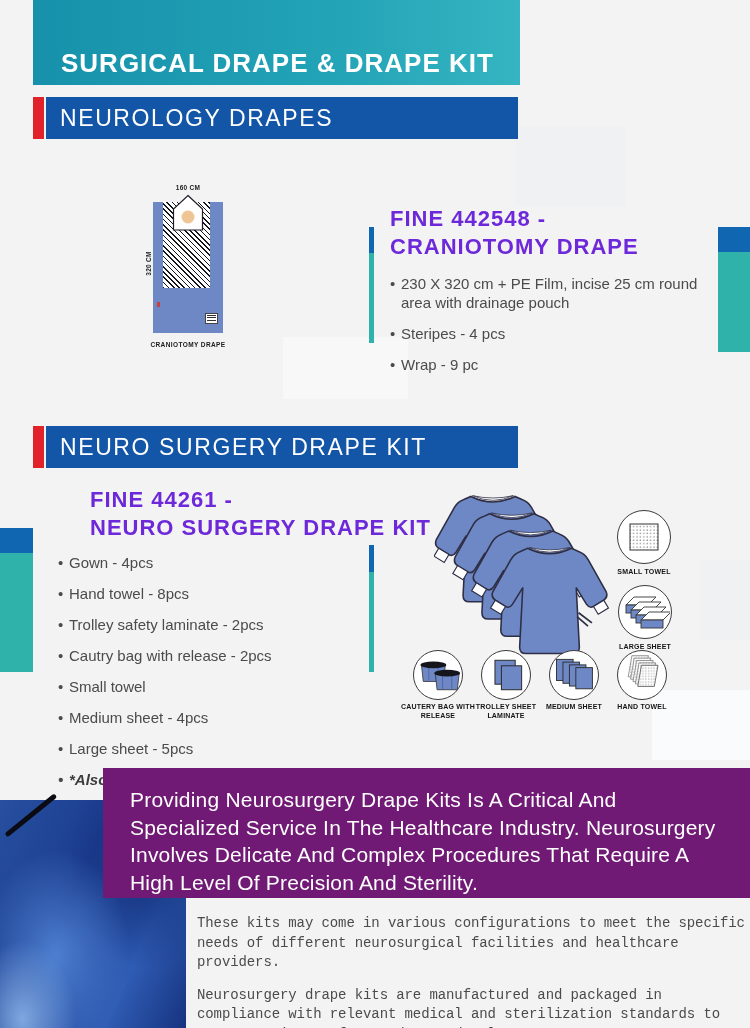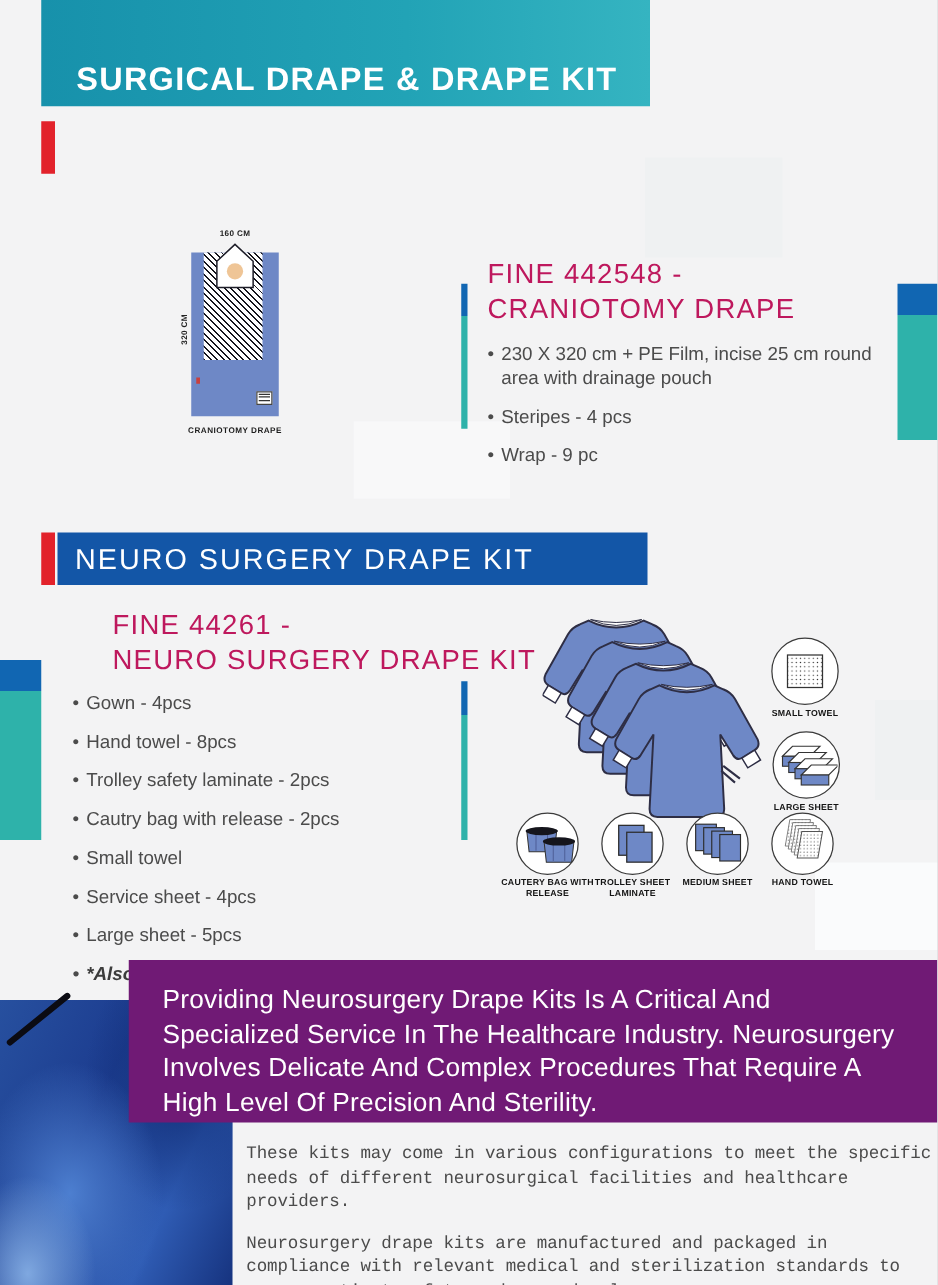--- a/index.html
+++ b/index.html
@@ -42,21 +42,21 @@
     border:0.5px solid #444;padding:1px 1px;box-sizing:border-box;
   }
   .label-box i{display:block;height:1px;background:#333;margin-bottom:1.4px;}
   .dim-w{left:160px;top:184px;width:56px;text-align:center;font-size:6.5px;font-weight:700;color:#222;letter-spacing:.3px;z-index:2;}
   .dim-h{
     left:120px;top:260px;width:56px;text-align:center;font-size:6.5px;font-weight:700;color:#222;
     transform:rotate(-90deg);letter-spacing:.3px;z-index:2;
   }
   .drape-caption{left:140px;top:341px;width:96px;text-align:center;font-size:6.5px;font-weight:700;color:#1c1c1c;letter-spacing:.4px;z-index:2;}
   
-  .prod-title{margin:0;font-size:22px;line-height:28px;font-weight:400;letter-spacing:1px;color:#be185d;}
+  .prod-title{margin:0;font-size:22px;line-height:28px;font-weight:700;letter-spacing:1px;color:#6d28d9;}
   .prod1{left:390px;top:205px;width:335px;z-index:2;}
   .prod2-title{left:90px;top:486px;width:360px;z-index:2;}
   ul.bullets{list-style:none;margin:13px 0 0 0;padding:0;}
   ul.bullets li{
     position:relative;padding-left:11px;font-size:15px;line-height:19px;
     color:#4b4b4b;margin-bottom:12px;
   }
   ul.bullets li::before{content:"•";position:absolute;left:0;top:0;color:#4b4b4b;}
   .bullets2{left:58px;top:543px;width:305px;z-index:2;}
   .bullets2 li{margin-bottom:5.5px;}
@@ -109,20 +109,23 @@
   <div class="deco abs" style="left:516px;top:126px;width:110px;height:80px;background:#eff1f2;"></div>
   <div class="deco abs" style="left:283px;top:337px;width:125px;height:62px;background:#f8f8f9;"></div>
   <div class="deco abs" style="left:700px;top:560px;width:50px;height:80px;background:#eff1f2;"></div>
   <div class="deco abs" style="left:652px;top:690px;width:98px;height:70px;background:#fafbfc;"></div>
 
   <div class="abs header-bar">
     <h1>SURGICAL DRAPE &amp; DRAPE KIT</h1>
   </div>
 
   <div class="abs banner-red" style="left:33px;top:97px;"></div>
+  <div class="abs banner-blue" style="left:46px;top:97px;">
+    <span>NEUROLOGY DRAPES</span>
+  </div>
 
   <div class="abs dim-w">160 CM</div>
   <div class="abs drape-rect">
     <div class="hatch"></div>
     <svg class="house-svg" width="32" height="38" viewBox="0 0 32 38">
       <path d="M16,1.5 L30.5,15 L30.5,36 L1.5,36 L1.5,15 Z" fill="#ffffff" stroke="#1d1d28" stroke-width="1.2"></path>
       <circle cx="16" cy="23" r="6.5" fill="#efc596"></circle>
     </svg>
     <div class="red-mark"></div>
     <div class="label-box">
@@ -160,21 +163,21 @@
       <span>NEURO SURGERY DRAPE KIT</span>
     </h2>
   </div>
   <div class="abs bullets2">
     <ul class="bullets" style="margin-top:10px;">
       <li>Gown - 4pcs</li>
       <li>Hand towel - 8pcs</li>
       <li>Trolley safety laminate - 2pcs</li>
       <li>Cautry bag with release - 2pcs</li>
       <li>Small towel</li>
-      <li>Service sheet - 4pcs</li>
+      <li>Medium sheet - 4pcs</li>
       <li>Large sheet - 5pcs</li>
       <li class="note">*Also available customized contains</li>
     </ul>
   </div>
 
   <div class="abs leftbar"></div>
   <div class="abs thinbar2"></div>
 
   <svg class="abs gown-wrap" width="176" height="176" viewBox="0 0 224 224">
     <defs>

